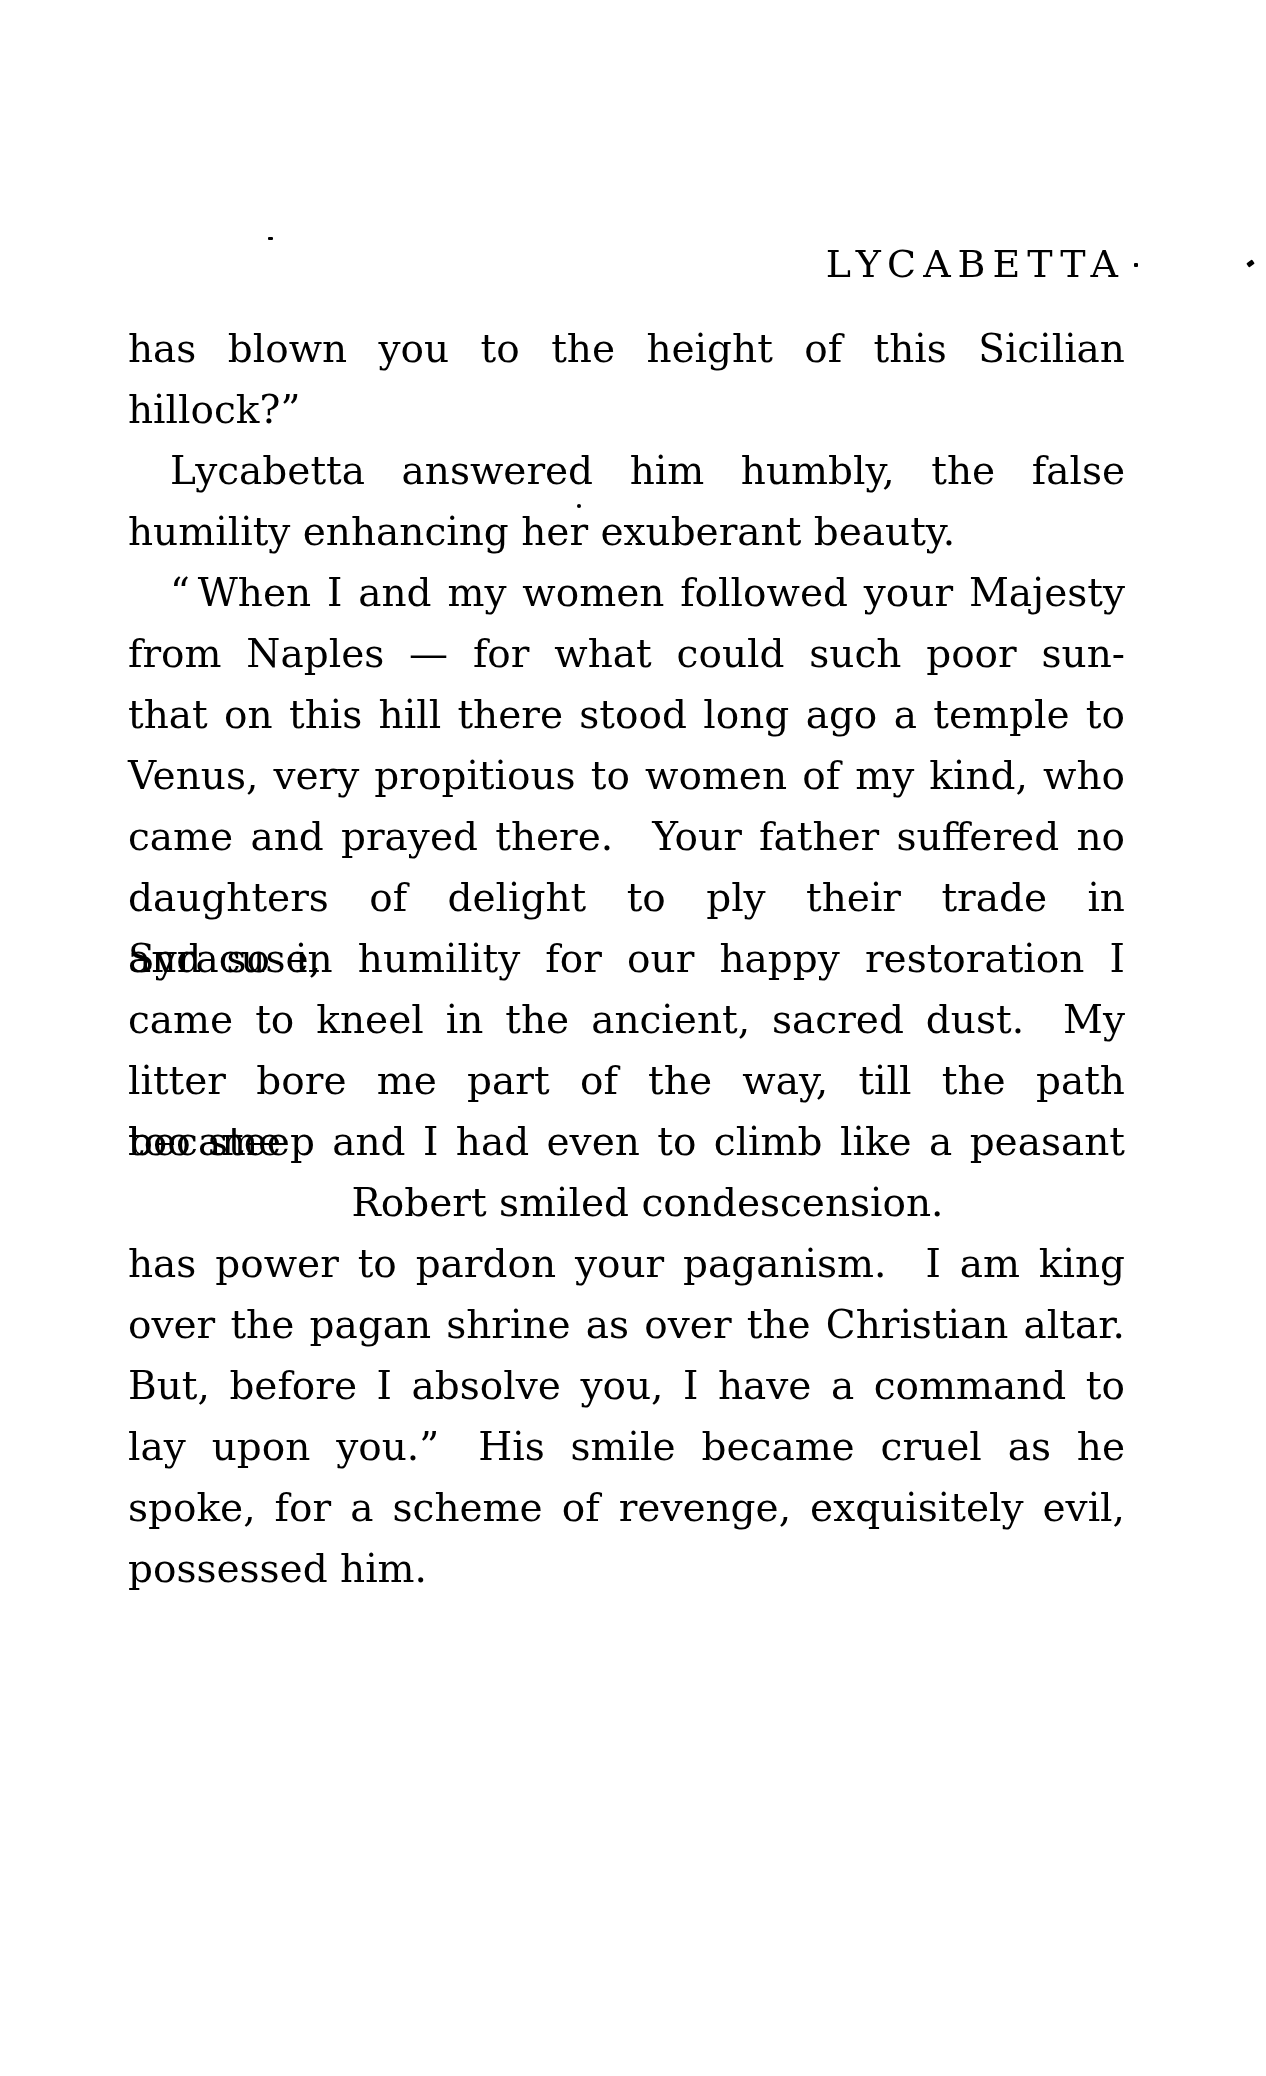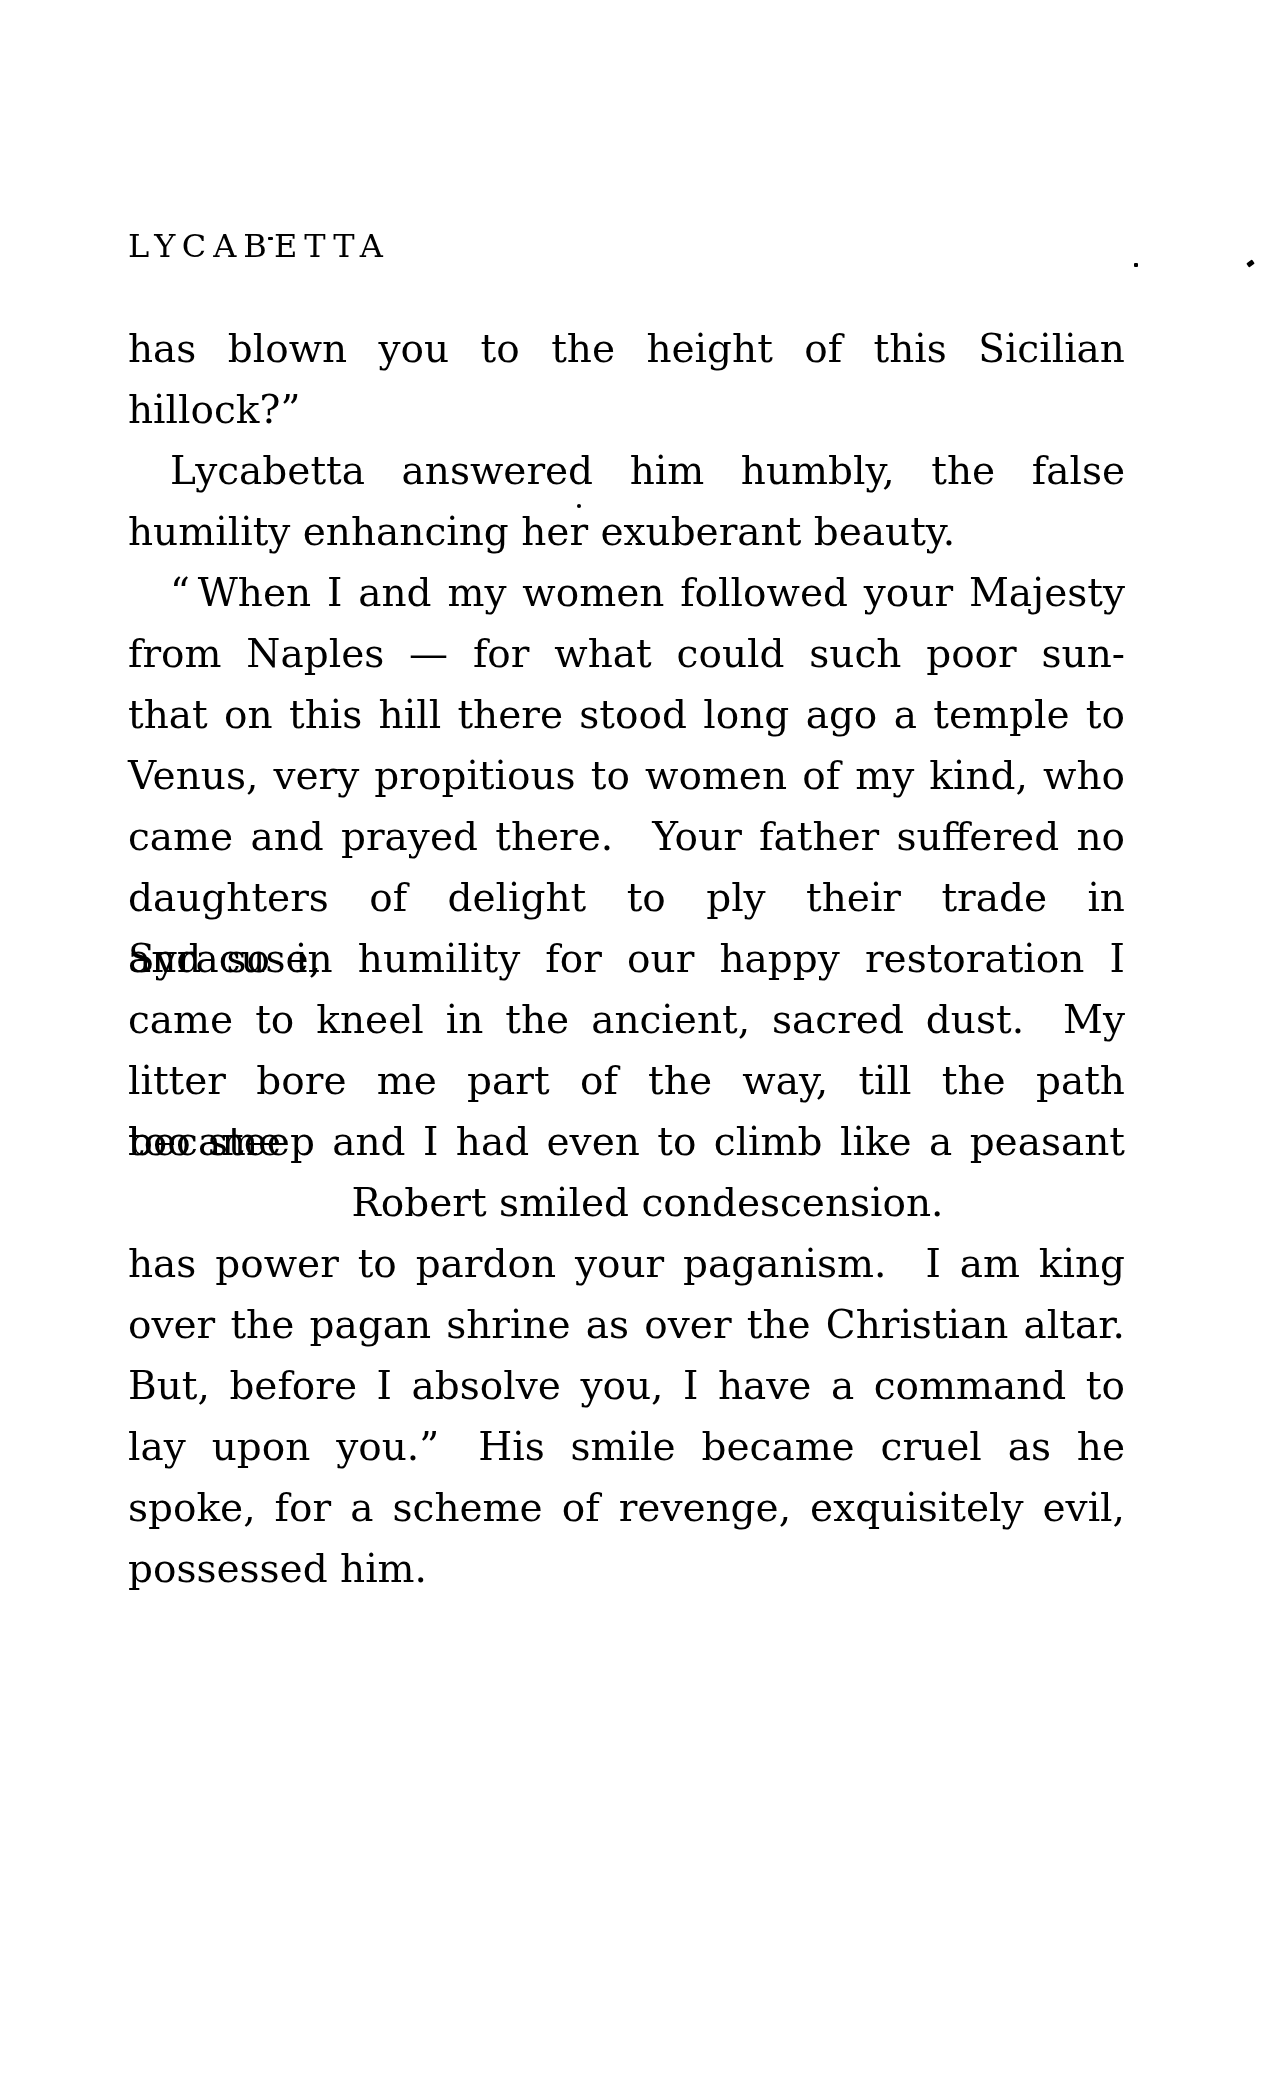--- a/index.html
+++ b/index.html
@@ -8,24 +8,24 @@
     width: 1266px;
     height: 2076px;
     background: #ffffff;
     color: #000000;
     font-family: "DejaVu Serif", "Liberation Serif", serif;
     overflow: hidden;
   }
   .running-head {
     position: absolute;
     left: 128px;
-    top: 225px;
+    top: 243px;
     width: 997px;
-    text-align: left;
-    font-size: 32px;
+    text-align: right;
+    font-size: 38px;
     line-height: 42px;
     letter-spacing: 7px;
     font-weight: 500;
     white-space: nowrap;
   }
   .text-block {
     position: absolute;
     left: 128px;
     top: 318px;
     width: 997px;

